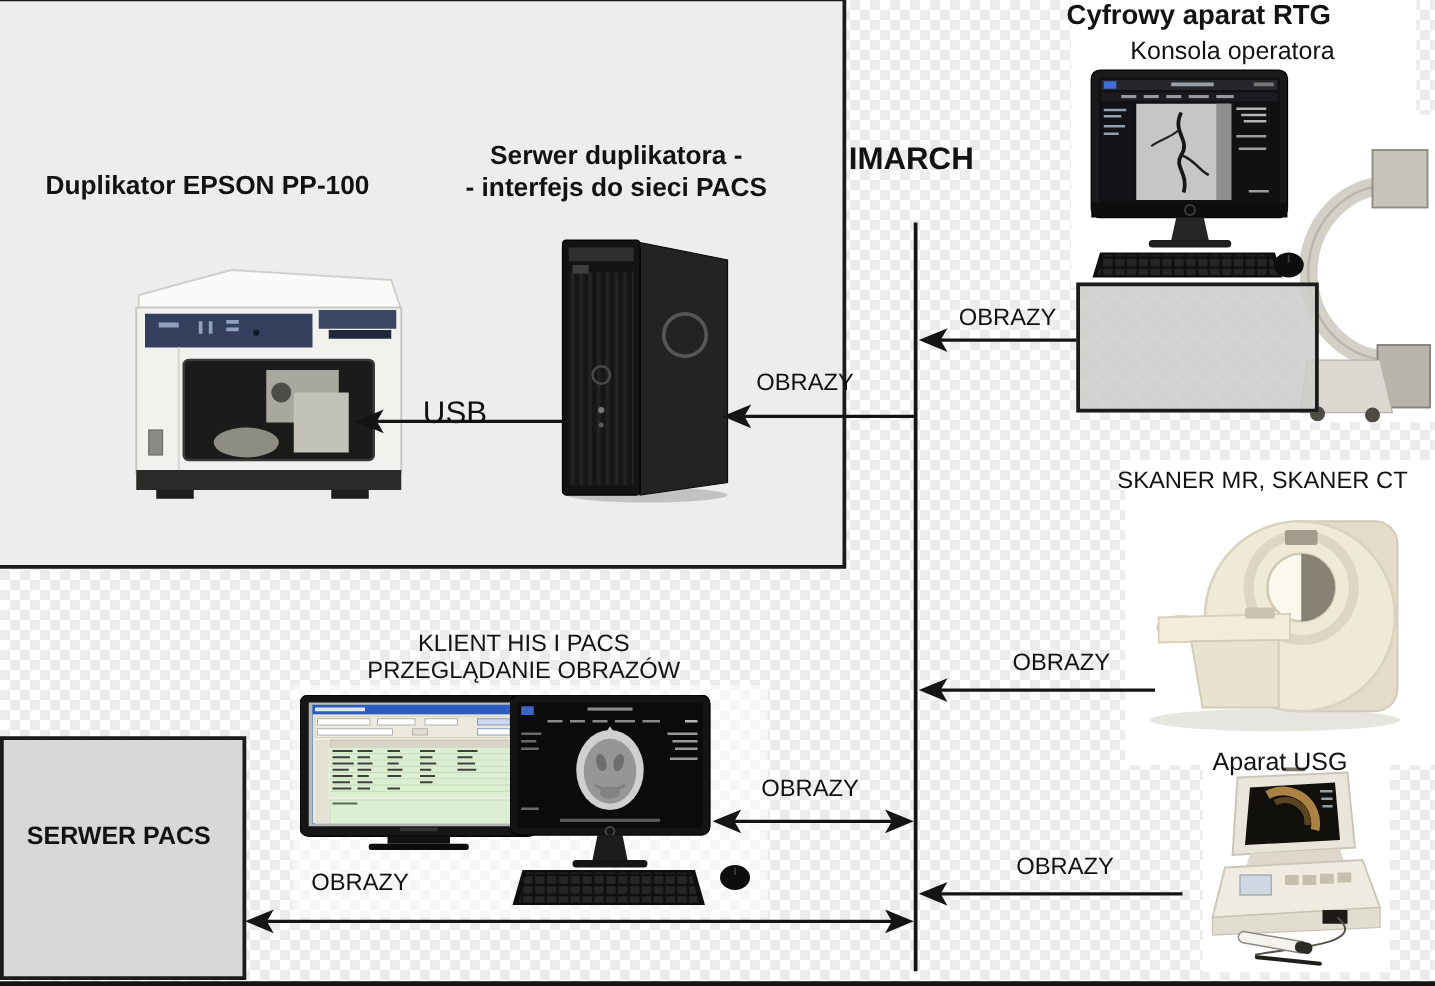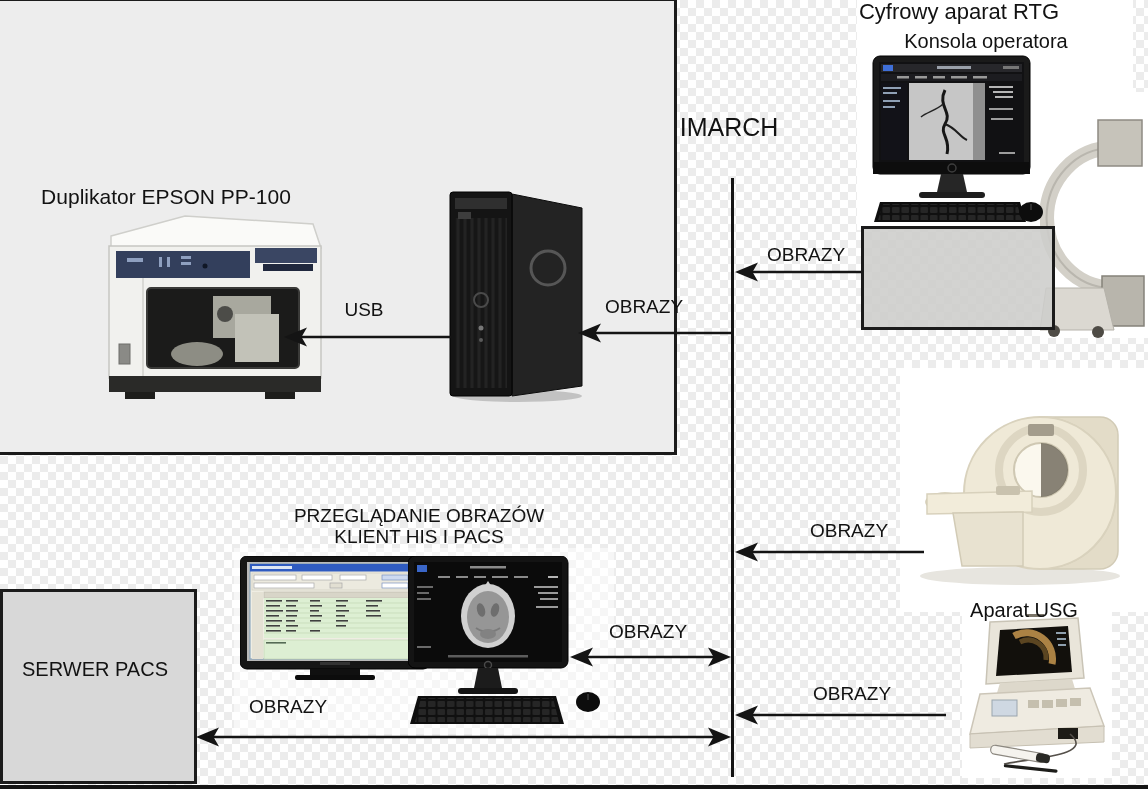--- a/index.html
+++ b/index.html
@@ -9,21 +9,21 @@
     background-color:#fff;
     background-image:conic-gradient(#ececec 0 25%, transparent 0 50%, #ececec 0 75%, transparent 0);
     background-size:16px 16px;
   }
   .abs{position:absolute;}
   .backdrop{position:absolute;background:#fff;}
   .lbl{
     position:absolute;transform:translateX(-50%);white-space:nowrap;
     text-align:center;color:#121212;line-height:1.16;z-index:60;
   }
-  .b{font-weight:400;}
+  .b{font-weight:700;}
   .box{position:absolute;box-sizing:border-box;border:3px solid #1b1b1b;}
   #system-box{left:-4px;top:-2px;width:681px;height:457px;background:#ededed;z-index:1;}
   #pacs-box{left:0;top:589px;width:197px;height:195px;background:#d8d8d8;z-index:2;}
   #gray-overlay{left:861px;top:226px;width:194px;height:104px;
     background:rgba(205,205,203,0.88);border-width:3px;z-index:40;}
   #connector-layer{left:0;top:0;z-index:50;}
   #bottom-rule{left:0;top:785px;width:1148px;height:4px;background:#141414;z-index:55;}
   svg{display:block;}
   .devsvg{position:absolute;z-index:20;}
   .photo-bg{position:absolute;z-index:10;}
@@ -325,40 +325,45 @@
         <line x1="213" y1="737" x2="715" y2="737"></line>
         <polygon points="196,737 219,727.5 213.5,737 219,746.5" stroke="none"></polygon>
         <polygon points="731,737 708,727.5 713.5,737 708,746.5" stroke="none"></polygon>
       </g>
     </g>
   </svg>
 
   <div id="bottom-rule" class="abs"></div>
 
 
-  <div class="lbl b" style="left:166px;top:137px;font-size:21px;margin-top:48px;">Duplikator EPSON PP-100</div>
-
+  <div class="lbl b" style="left:166px;top:137px;font-size:21px;">Duplikator EPSON PP-100</div>
+
+  <div class="lbl b" style="left:493px;top:112px;font-size:21px;line-height:26px;">
+    <div>Serwer duplikatora -</div>
+    <div>- interfejs do sieci PACS</div>
+  </div>
 
   <div class="lbl b" style="left:729px;top:113px;font-size:25px;">IMARCH</div>
 
   <div class="lbl b" style="left:959px;top:-1px;font-size:22px;">Cyfrowy aparat RTG</div>
 
   <div class="lbl" style="left:986px;top:30px;font-size:20px;">Konsola operatora</div>
 
+  <div class="lbl" style="left:1010px;top:374px;font-size:19px;">SKANER MR, SKANER CT</div>
 
   <div class="lbl" style="left:1024px;top:599px;font-size:20px;">Aparat USG</div>
 
   <div class="lbl" style="left:419px;top:505px;font-size:19px;line-height:21px;">
+    <div>KLIENT HIS I PACS</div>
     <div>PRZEGLĄDANIE OBRAZÓW</div>
-    <div>KLIENT HIS I PACS</div>
   </div>
 
   <div class="lbl b" style="left:95px;top:658px;font-size:20px;">SERWER PACS</div>
 
-  <div class="lbl" style="left:364px;top:299px;font-size:19px;">USB</div>
+  <div class="lbl" style="left:364px;top:316px;font-size:25px;">USB</div>
 
   <div class="lbl" style="left:806px;top:244px;font-size:19px;">OBRAZY</div>
 
   <div class="lbl" style="left:644px;top:296px;font-size:19px;">OBRAZY</div>
 
   <div class="lbl" style="left:849px;top:520px;font-size:19px;">OBRAZY</div>
 
   <div class="lbl" style="left:648px;top:621px;font-size:19px;">OBRAZY</div>
 
   <div class="lbl" style="left:852px;top:683px;font-size:19px;">OBRAZY</div>

